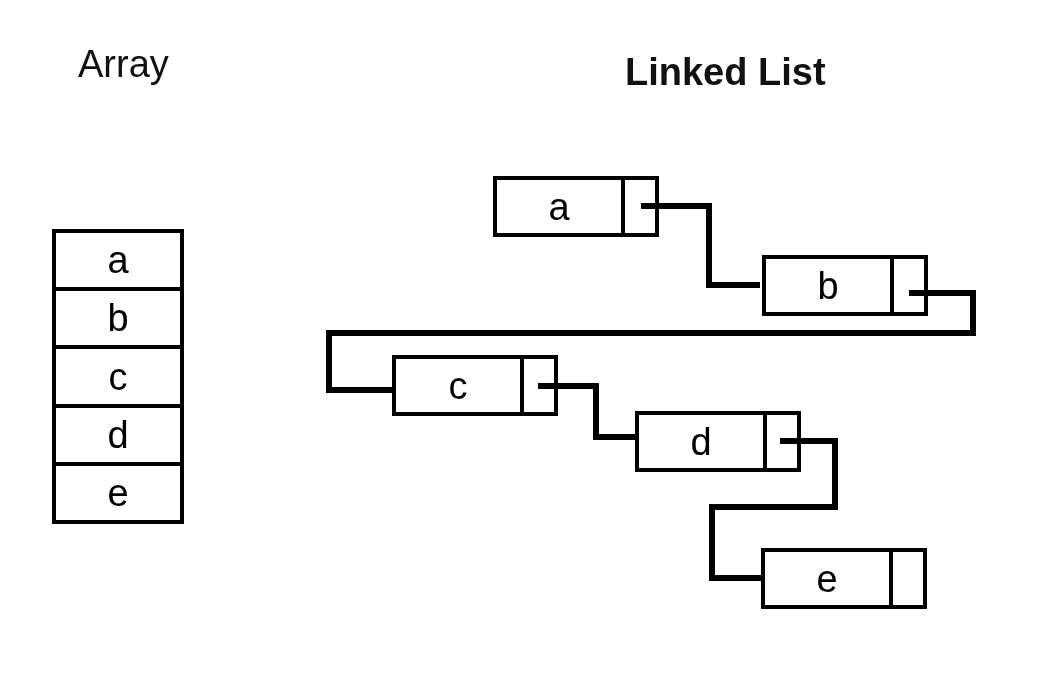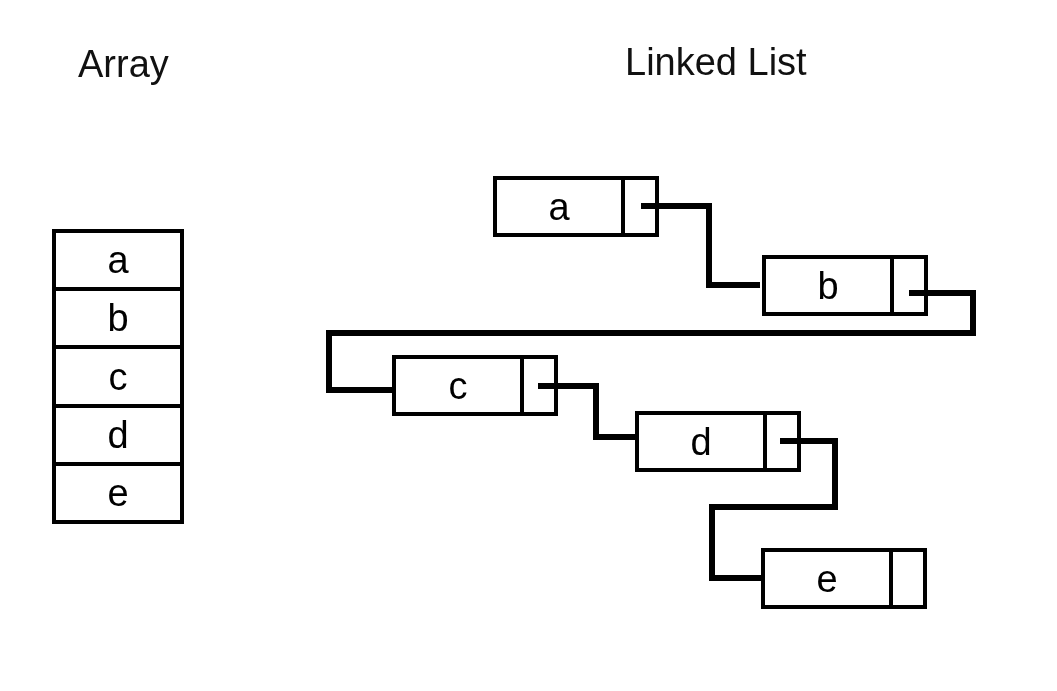--- a/index.html
+++ b/index.html
@@ -19,21 +19,21 @@
   .title {
     position: absolute;
     font-size: 38px;
     font-weight: 400;
     letter-spacing: 0px;
     color: #111111;
     white-space: nowrap;
     line-height: 1;
   }
   .title-array { left: 78px; top: 45px; }
-  .title-ll   { left: 625px; top: 43px; }
+  .title-ll   { left: 625px; top: 53px; font-weight: bold; }
 
   
   .array-box {
     position: absolute;
     left: 52px;
     top: 229px;
     width: 132px;
     height: 295px;
     box-sizing: border-box;
     border: 4px solid #000000;

